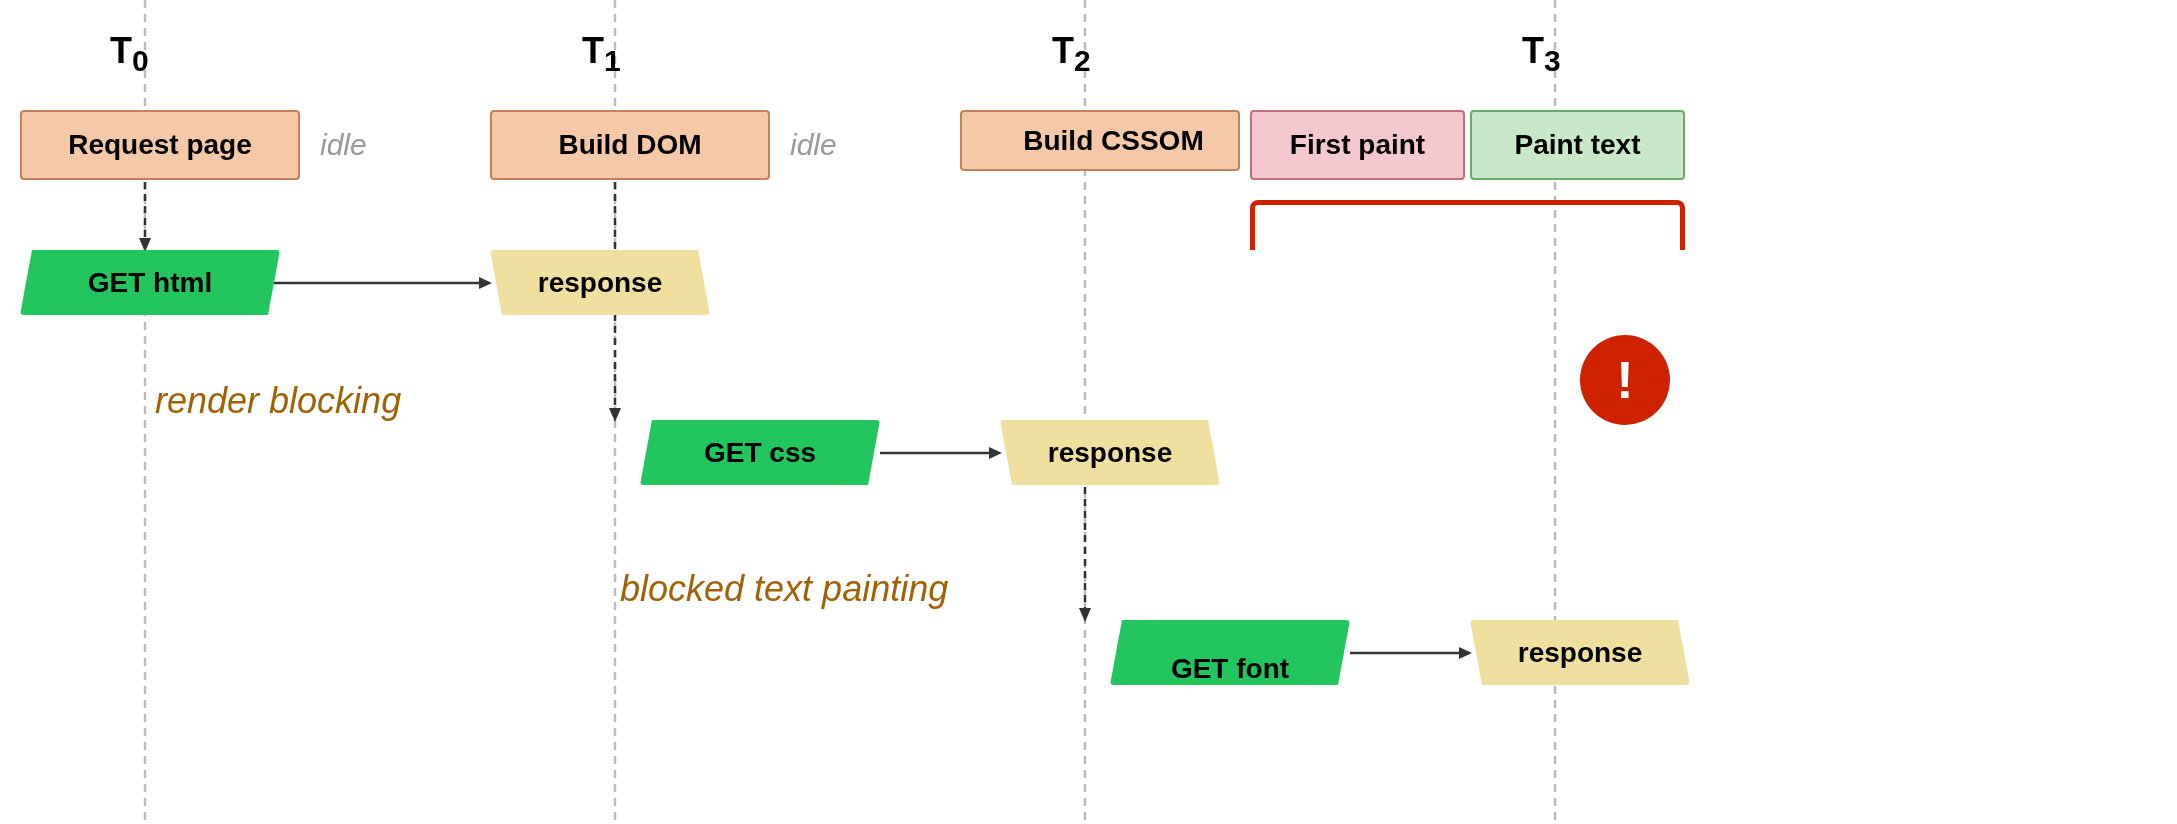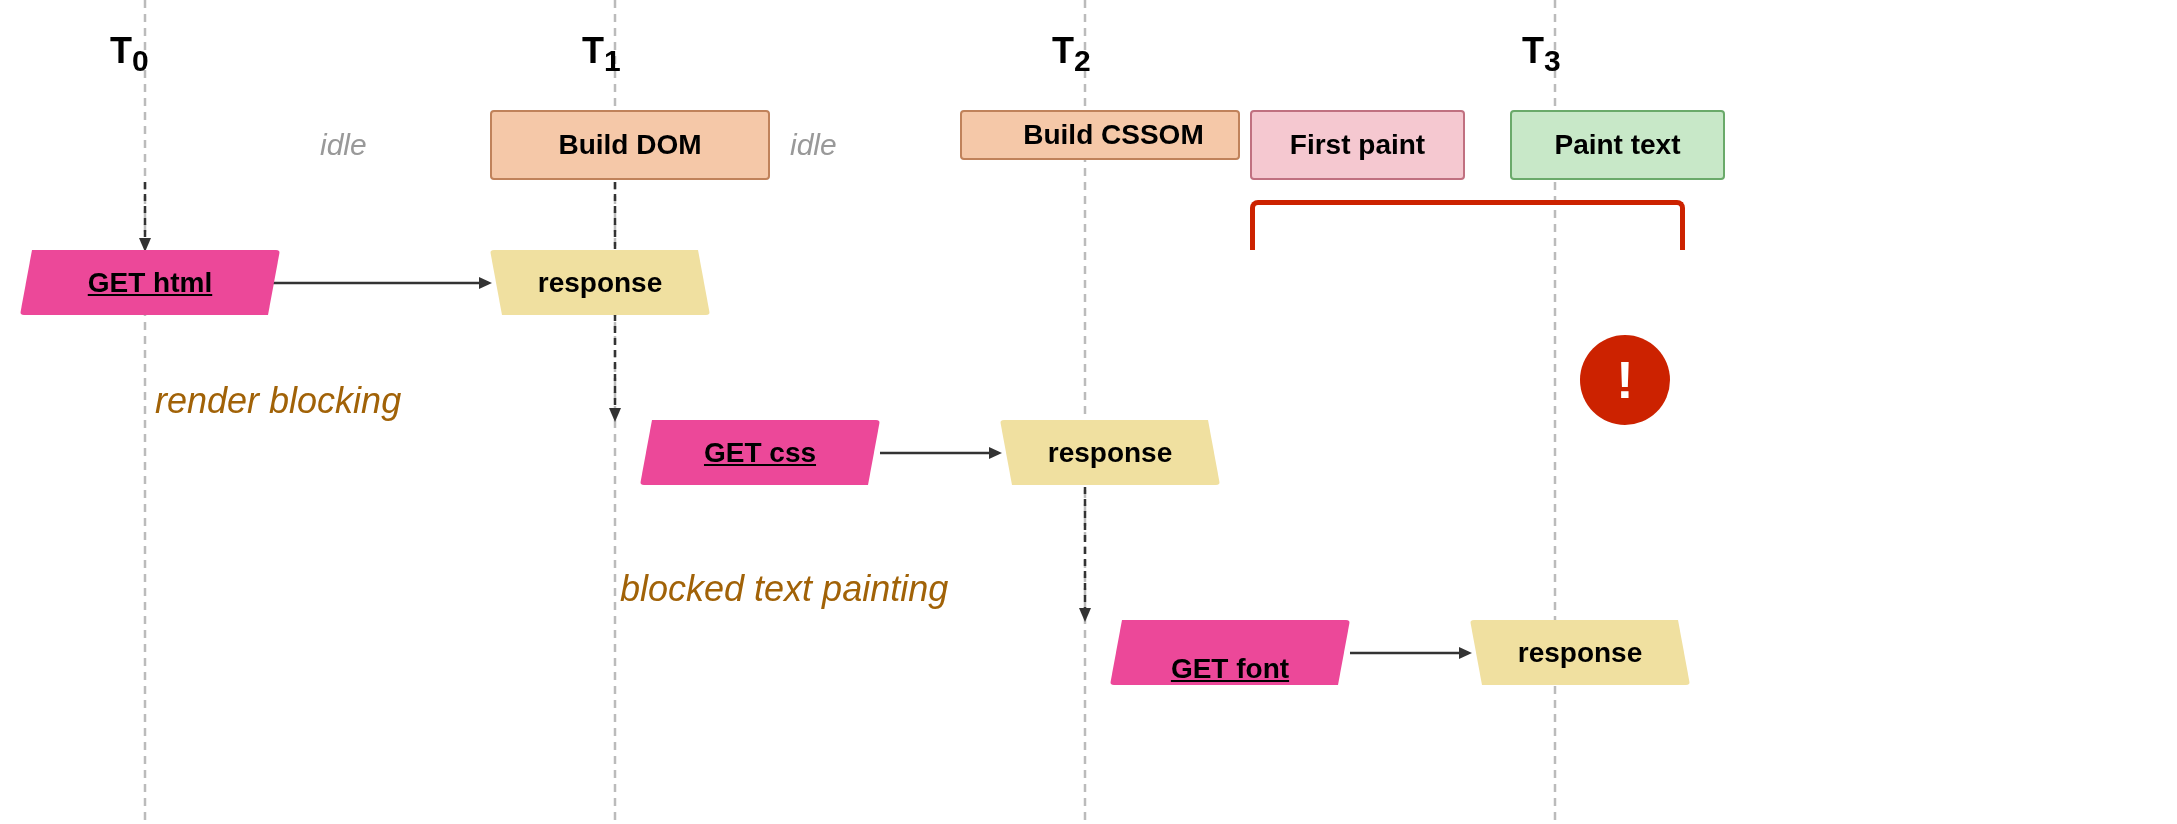--- a/index.html
+++ b/index.html
@@ -40,29 +40,27 @@
       background: #f5c8a8;
       border-color: #c0825a;
     }
     .box-pink {
       background: #f5c8d0;
       border-color: #c07080;
     }
     .box-green {
       background: #c8e8c8;
       border-color: #6aaa6a;
-      margin-left: 40px;
     }
     .box-blue {
-      background: #ec4899;
+      background: #22c55e;
       border-color: #5a8aaa;
       
       clip-path: polygon(12px 0%, 100% 0%, calc(100% - 12px) 100%, 0% 100%);
       border: none;
-      text-decoration: underline;
     }
     .box-yellow {
       background: #f0e0a0;
       border-color: #c0a040;
       
       clip-path: polygon(0% 0%, calc(100% - 12px) 0%, 100% 100%, 12px 100%);
       border: none;
     }
 
     
@@ -148,34 +146,37 @@
   </div>
 
   <div class="t-label" style="left:1052px; top:30px;text-align:right;">
     <span>T</span><sub>2</sub>
   </div>
 
   <div class="t-label" style="left:1522px; top:30px;">
     <span>T</span><sub>3</sub>
   </div>
 
+  <div class="box box-salmon" style="left:20px; top:110px; width:280px; height:70px;">
+    <span>Request page</span>
+  </div>
 
   <div class="label-idle" style="left:320px; top:128px;">
     <span>idle</span>
   </div>
 
   <div class="box box-salmon" style="left:490px; top:110px; width:280px; height:70px;">
     <span>Build DOM</span>
   </div>
 
   <div class="label-idle" style="left:790px; top:128px;">
     <span>idle</span>
   </div>
 
-  <div class="box box-salmon" style="left:960px; top:110px; width:280px; height:50px;padding-left:27px;">
+  <div class="box box-salmon" style="left:960px; top:110px; width:280px; height:61px;padding-left:27px;">
     <span>Build CSSOM</span>
   </div>
 
   <div class="box box-pink" style="left:1250px; top:110px; width:215px; height:70px;align-items:center;">
     <span>First paint</span>
   </div>
 
   <div class="box box-green" style="left:1470px; top:110px; width:215px; height:70px;">
     <span>Paint text</span>
   </div>

